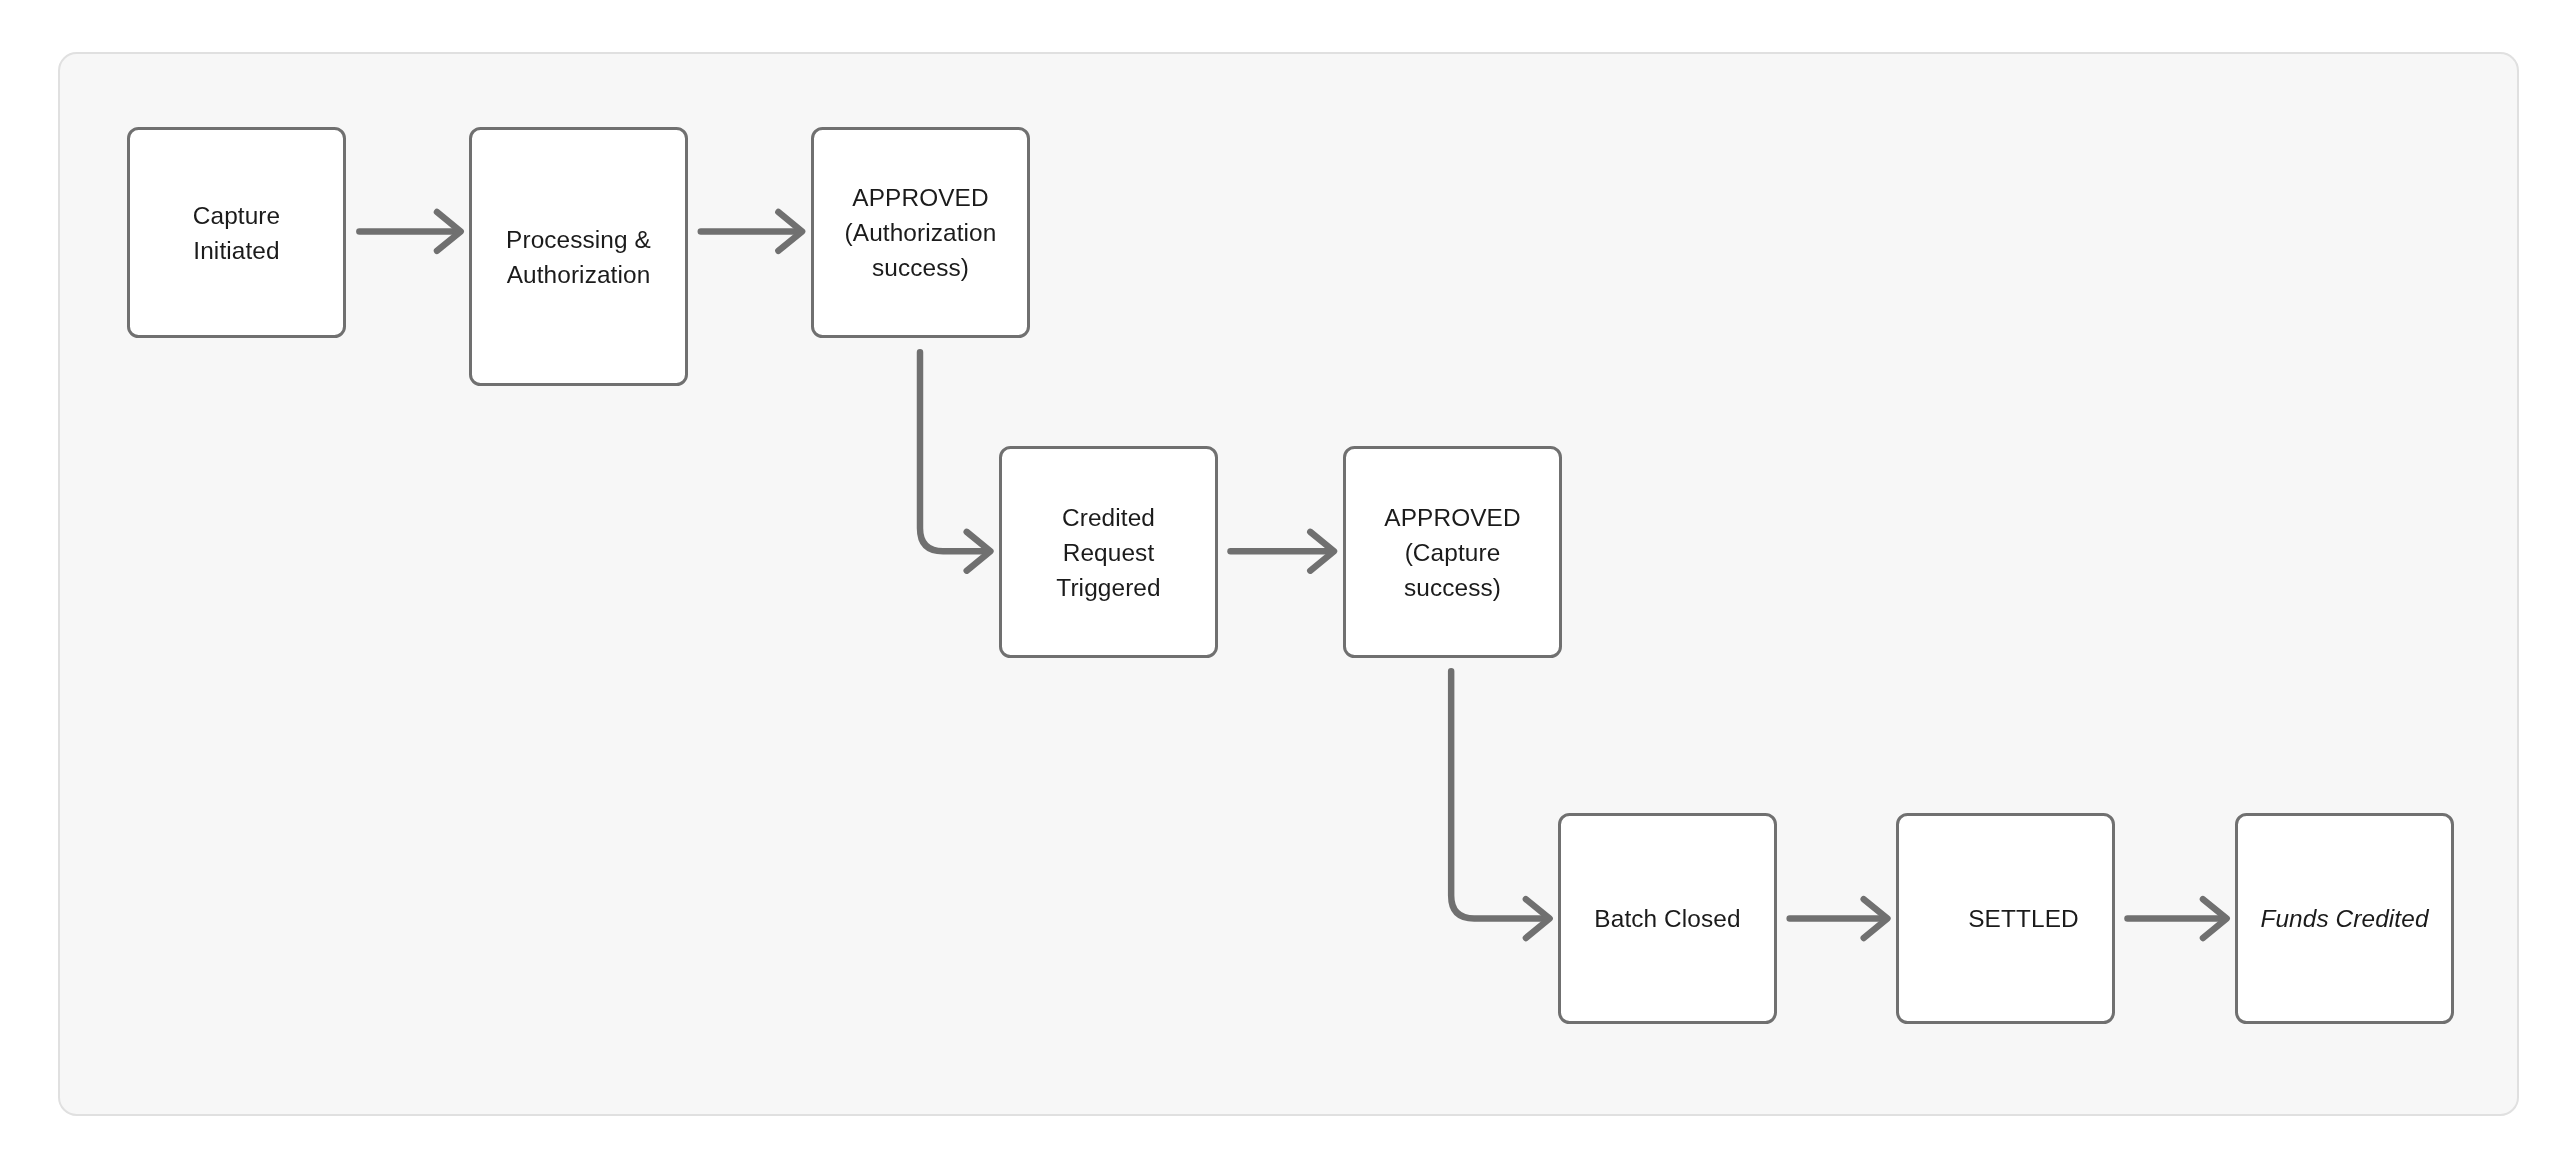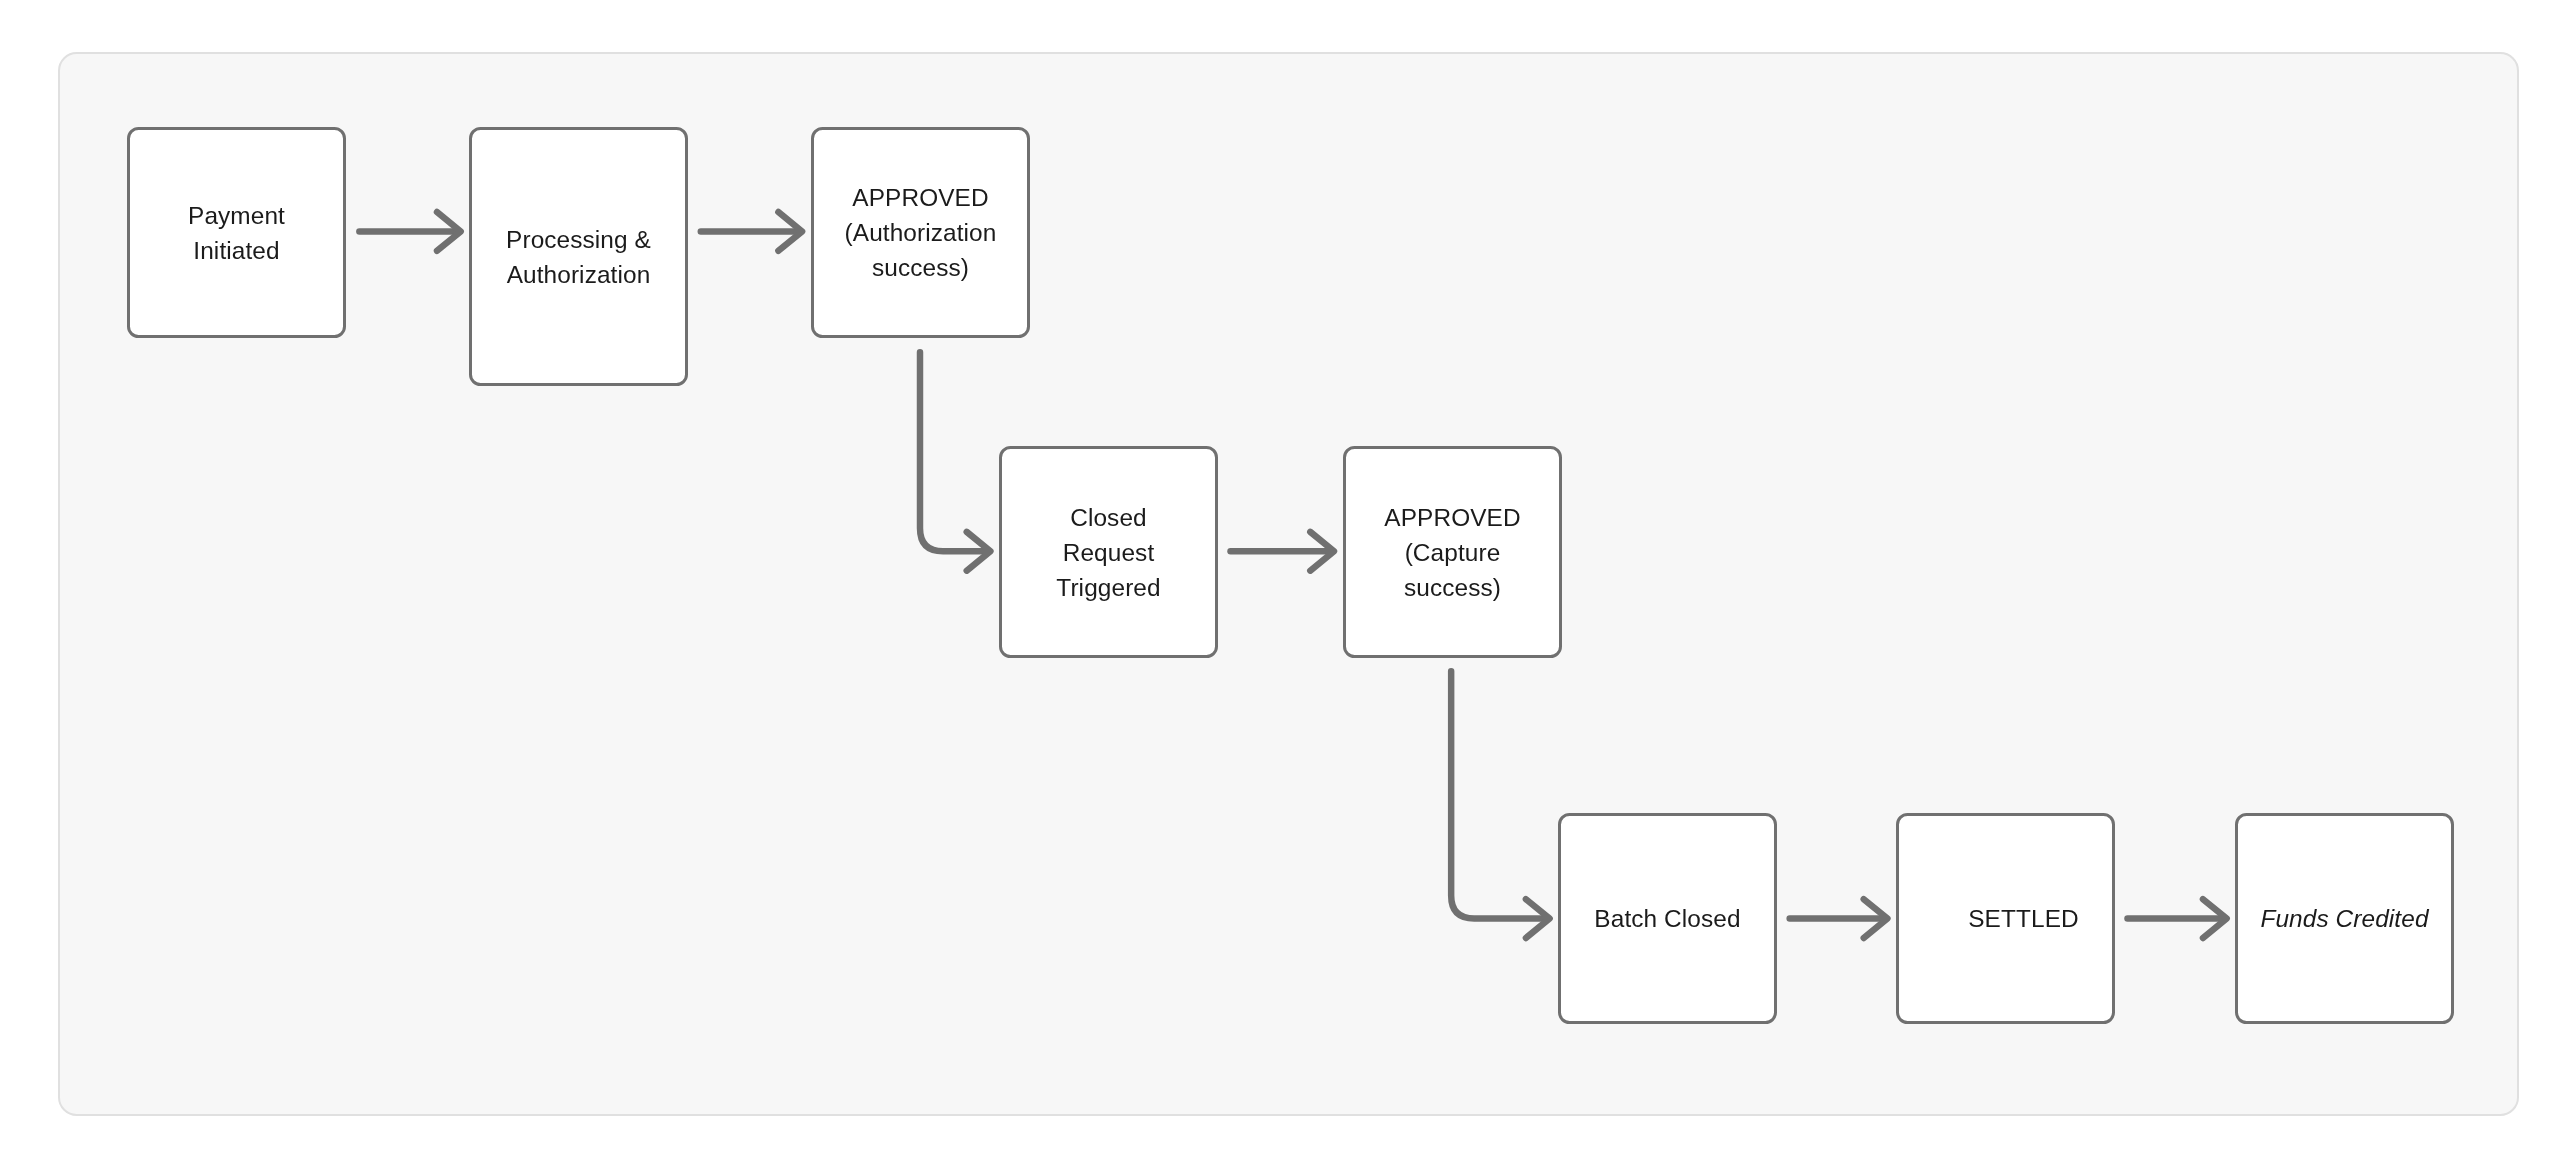--- a/index.html
+++ b/index.html
@@ -104,37 +104,37 @@
 
       <path d="M 2490 1278 L 2620 1278"></path>
       <path d="M 2593 1251 L 2626 1278 L 2593 1305"></path>
 
       <path d="M 2960 1278 L 3092 1278"></path>
       <path d="M 3065 1251 L 3098 1278 L 3065 1305"></path>
     </g>
   </svg>
 
   <div class="node" id="node-payment-initiated">
-    <span class="node-label">Payment
+    <span class="node-label">Capture
 Initiated</span>
   </div>
 
   <div class="node" id="node-processing-auth">
     <span class="node-label">Processing &amp;
 Authorization</span>
   </div>
 
   <div class="node" id="node-approved-authorization">
     <span class="node-label">APPROVED
 (Authorization
 success)</span>
   </div>
 
   <div class="node" id="node-capture-request">
-    <span class="node-label">Closed
+    <span class="node-label">Credited
 Request
 Triggered</span>
   </div>
 
   <div class="node" id="node-approved-capture">
     <span class="node-label">APPROVED
 (Capture
 success)</span>
   </div>
 

